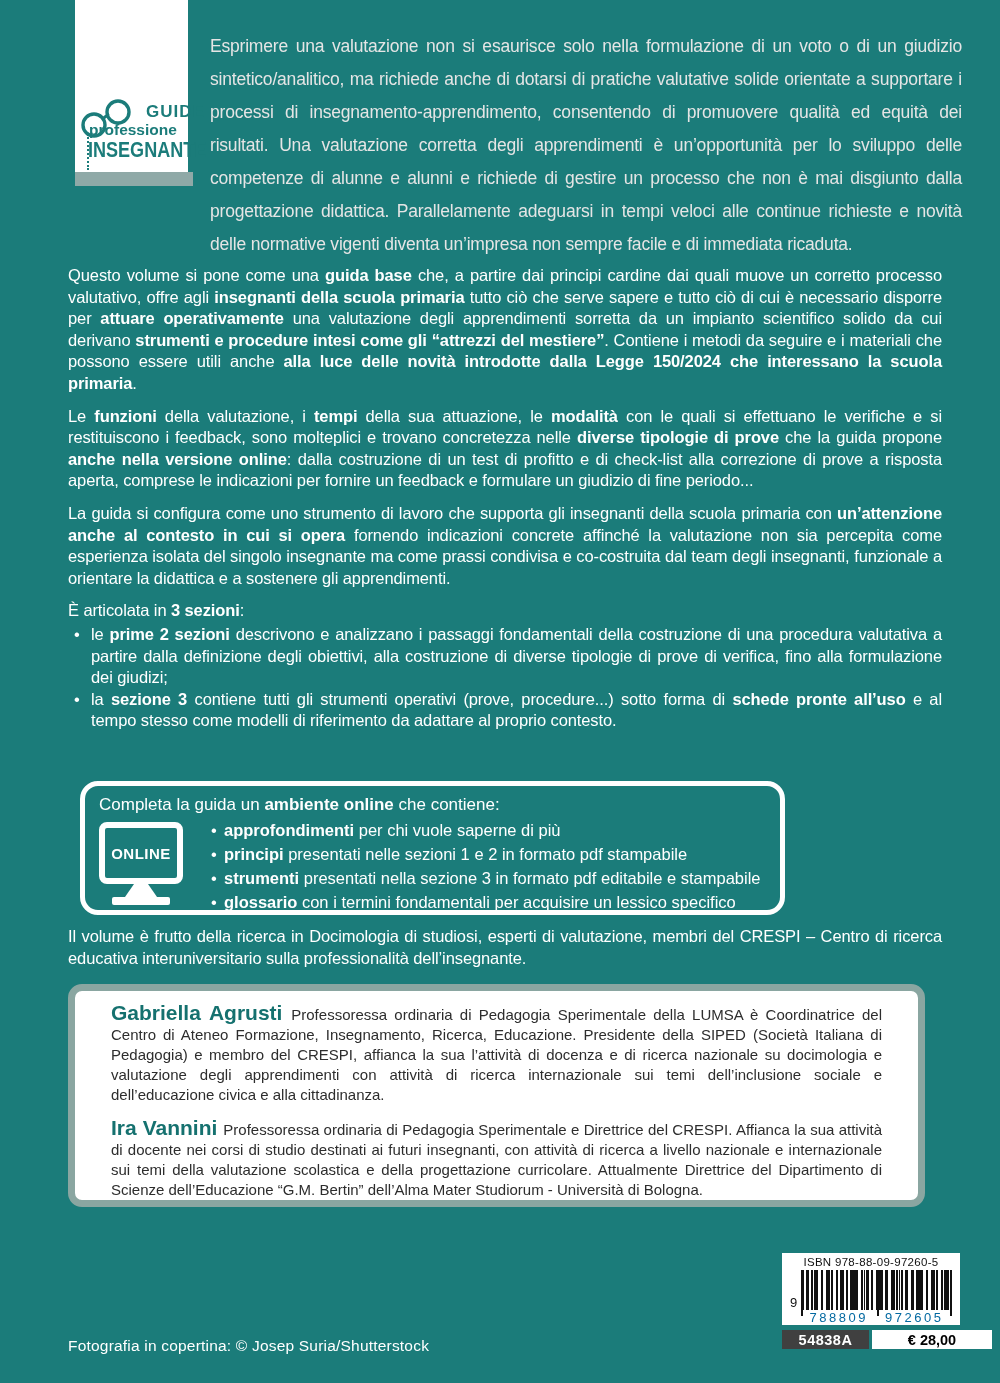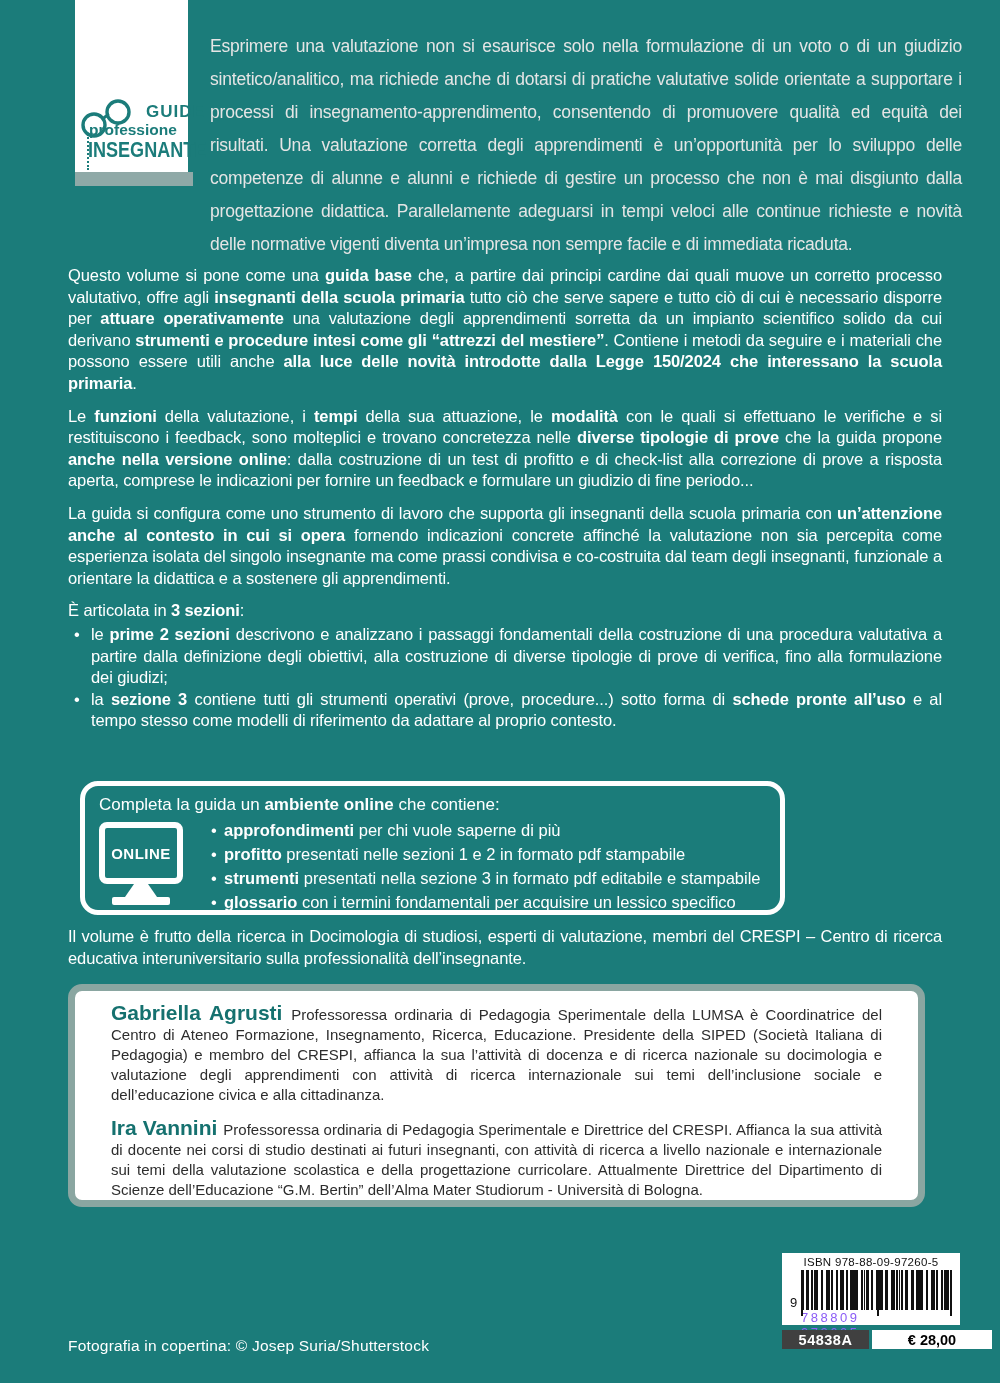--- a/index.html
+++ b/index.html
@@ -80,21 +80,21 @@
   .bc-isbn{font-size:11.5px; color:#111; text-align:center; letter-spacing:.3px; white-space:nowrap;}
   .bc-bars-row{display:flex; align-items:flex-end; height:40px; margin-top:2px;}
   .bc-lead{font-size:13px; color:#111; width:11px;}
   .bc-bars{
     flex:1; height:40px; position:relative; background:
       repeating-linear-gradient(90deg,#111 0 2px,transparent 2px 5px),
       repeating-linear-gradient(90deg,#111 0 1px,transparent 1px 7px),
       repeating-linear-gradient(90deg,#111 0 3px,transparent 3px 13px);
   }
   .bc-guard{position:absolute; width:2px; height:46px; top:0; background:#111;}
-  .bc-digits{display:flex; margin-left:11px; justify-content:space-around; font-size:13px; color:#8b5cf6; letter-spacing:2.5px;flex-direction:column;}
+  .bc-digits{display:flex; margin-left:11px; justify-content:space-around; font-size:13px; color:#0369a1; letter-spacing:2.5px;}
   .bc-row{display:flex; gap:3px; margin-top:5px;}
   .bc-code{background:#404040; color:#ffffff; width:87px; height:19px; font-size:14.5px; font-weight:700;
     display:flex; align-items:center; justify-content:center; letter-spacing:.5px;}
   .bc-price{background:#ffffff; color:#000; flex:1; height:19px; font-size:14.5px; font-weight:700;
     display:flex; align-items:center; justify-content:center;}
 
   
   .credit{position:absolute; left:68px; top:1337px; margin:0; color:#ffffff; font-size:15.5px; letter-spacing:.2px;}
 </style>
 </head>
@@ -143,21 +143,21 @@
       <div class="monitor-neck"></div>
       <div class="monitor-base"></div>
     </div>
     <ul class="online-list">
       <li>
         <span class="marker">•</span>
         <span><span class="b">approfondimenti</span><span> per chi vuole saperne di più</span></span>
       </li>
       <li>
         <span class="marker">•</span>
-        <span><span class="b">profitto</span><span> presentati nelle sezioni 1 e 2 in formato pdf stampabile</span></span>
+        <span><span class="b">principi</span><span> presentati nelle sezioni 1 e 2 in formato pdf stampabile</span></span>
       </li>
       <li>
         <span class="marker">•</span>
         <span><span class="b">strumenti</span><span> presentati nella sezione 3 in formato pdf editabile e stampabile</span></span>
       </li>
       <li>
         <span class="marker">•</span>
         <span><span class="b">glossario</span><span> con i termini fondamentali per acquisire un lessico specifico</span></span>
       </li>
     </ul>

